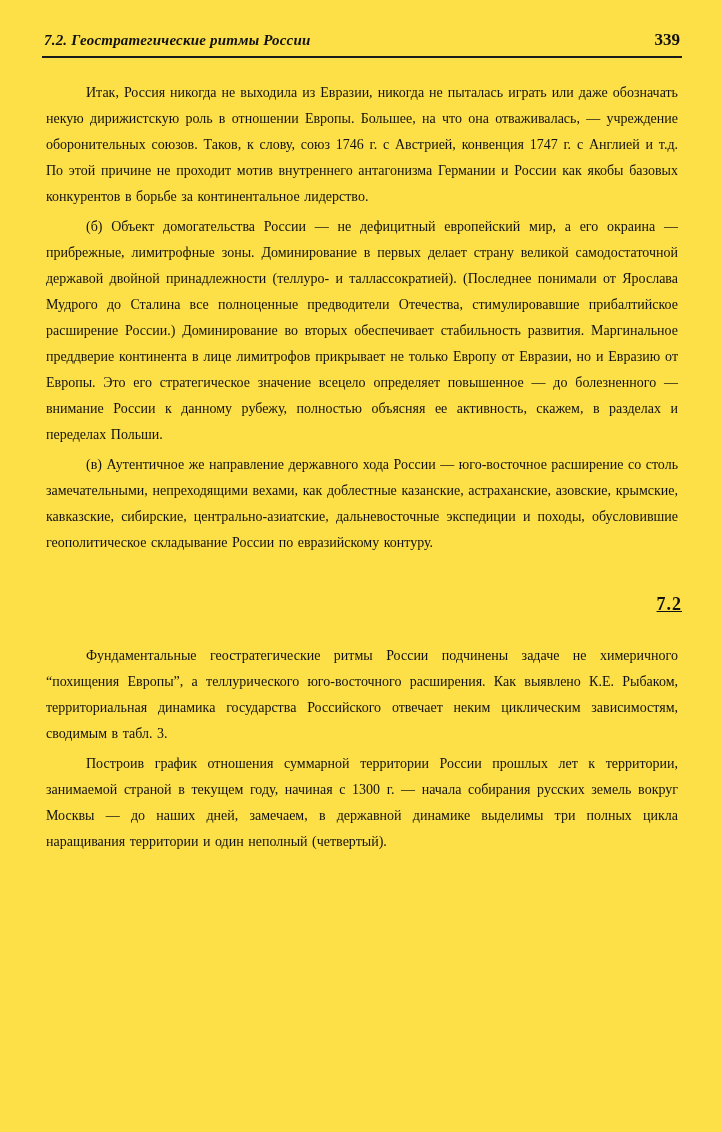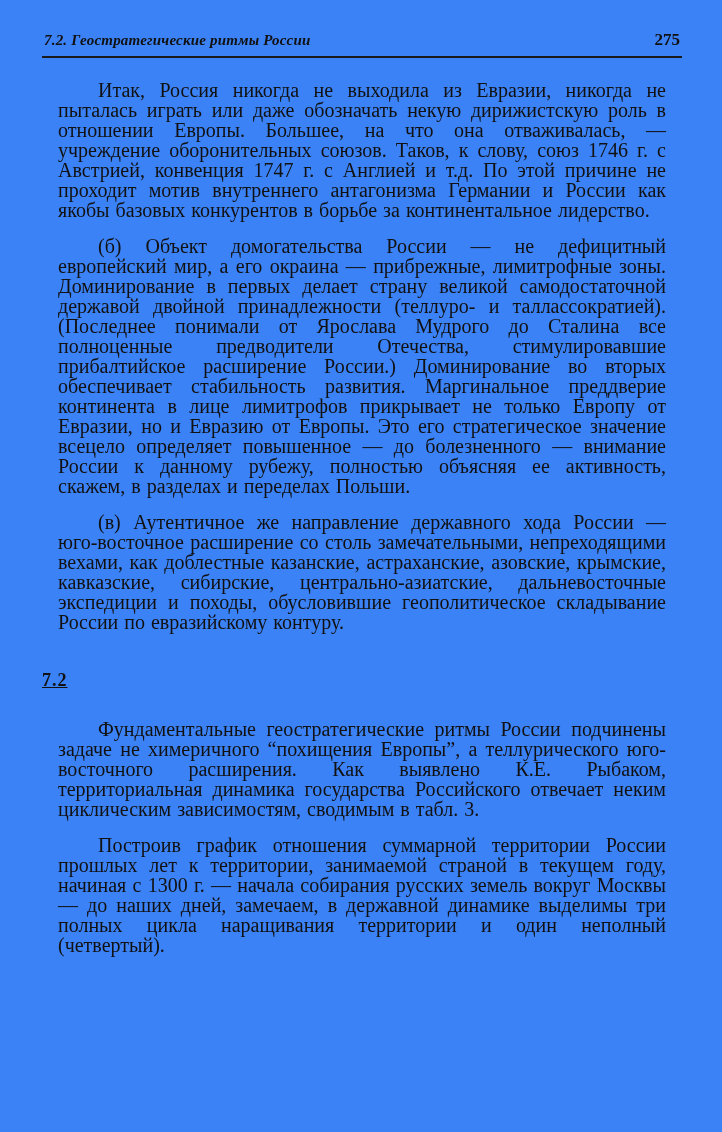--- a/index.html
+++ b/index.html
@@ -5,21 +5,21 @@
   html, body {
     margin: 0;
     padding: 0;
     background: #f6f5f2;
   }
   .page {
     position: relative;
     width: 722px;
     height: 1132px;
     margin: 0 auto;
-    background: #3b82f6;
+    background: #fde047;
     box-sizing: border-box;
     padding: 30px 40px 0 42px;
     font-family: "Liberation Serif", "DejaVu Serif", serif;
     color: #111;
     overflow: hidden;
   }
   .running-head {
     display: flex;
     justify-content: space-between;
     align-items: baseline;
@@ -34,29 +34,29 @@
   .page-number {
     font-weight: bold;
     font-size: 17px;
   }
   .header-rule {
     height: 2px;
     background: #1a1a1a;
     margin: 2px 0 22px 0;
   }
   .body-text p.para {
-    margin: 16px;
-    font-size: 20px;
-    line-height: 20px;
+    margin: 4px;
+    font-size: 14px;
+    line-height: 26px;
     text-align: justify;
     text-indent: 40px;
     word-spacing: 1px;
   }
   .section-heading {
-    text-align: left;
+    text-align: right;
     margin-top: 38px;
     margin-bottom: 28px;
     text-decoration: underline;
   }
   .section-number {
     font-weight: bold;
     font-size: 18px;
     margin-bottom: 18px;
     letter-spacing: 1px;
   }
@@ -66,21 +66,21 @@
     letter-spacing: 0.6px;
   }
 </style>
 </head>
 <body>
 
 <div class="page">
 
   <header class="running-head">
     <span class="running-title">7.2. Геостратегические ритмы России</span>
-    <span class="page-number">275</span>
+    <span class="page-number">339</span>
   </header>
 
   <div class="header-rule"></div>
 
   <main class="body-text">
 
     <p class="para">Итак,  Россия никогда не выходила из Евразии,  никогда не пыталась играть или даже обозначать некую дирижистскую роль в отношении Европы.  Большее,  на что она отваживалась,  — учреждение оборонительных союзов.  Таков,  к слову,  союз 1746 г.  с Австрией,  конвенция 1747 г.  с Англией и т.д.  По этой причине не проходит мотив внутреннего антагонизма Германии и России как якобы базовых конкурентов в борьбе за континентальное лидерство.</p>
 
     <p class="para">(б)  Объект домогательства России  —  не дефицитный европейский мир,  а его окраина  —  прибрежные,  лимитрофные зоны. Доминирование в первых делает страну великой самодостаточной державой двойной принадлежности (теллуро- и таллассократией). (Последнее понимали от Ярослава Мудрого до Сталина все полноценные предводители Отечества,  стимулировавшие прибалтийское расширение России.)  Доминирование во вторых обеспечивает стабильность развития.  Маргинальное преддверие континента в лице лимитрофов прикрывает не только Европу от Евразии,  но и Евразию от Европы.  Это его стратегическое значение всецело определяет повышенное  —  до болезненного  —  внимание России к данному рубежу,  полностью объясняя ее активность,  скажем,  в разделах и переделах Польши.</p>
 

